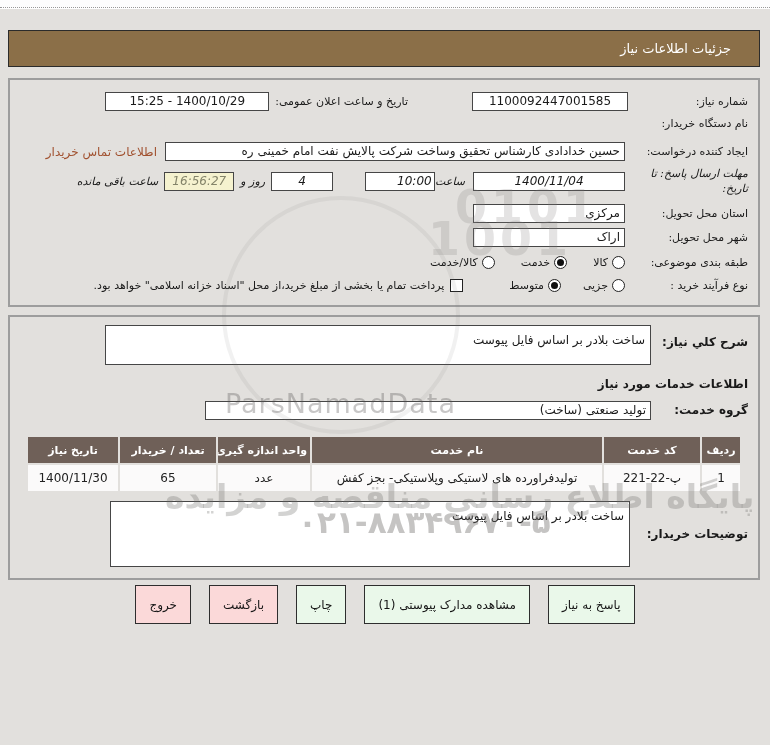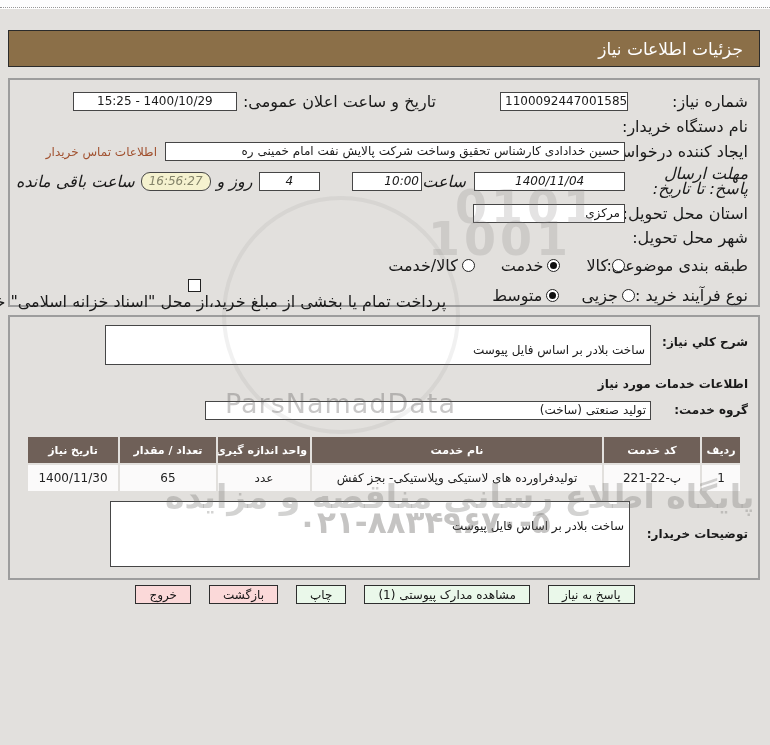--- a/index.html
+++ b/index.html
@@ -15,53 +15,53 @@
   .wm { position:absolute; z-index:3; pointer-events:none; white-space:nowrap; }
   .wm-digits { font-weight:bold; font-size:46px; color:rgba(130,128,126,0.22); letter-spacing:4px; direction:ltr; }
   .wm-circle { width:238px; height:238px; border:4px solid rgba(120,118,115,0.10); border-radius:50%; }
   .wm-brand { font-weight:normal; font-size:27px; color:rgba(84,82,80,0.32); direction:ltr; letter-spacing:1px; }
   .wm-notice { font-weight:bold; font-size:33px; color:rgba(110,108,105,0.30); }
   .wm-phone { font-weight:bold; font-size:31px; color:rgba(110,108,105,0.40); direction:ltr; letter-spacing:2px; }
 
   .titlebar {
     position:absolute; z-index:2; top:30px; right:10px; left:8px; height:37px;
     background:#8b6f48; border:1px solid #2b2b2b; color:#fff;
-    display:flex; align-items:center; padding-right:16px; font-size:17px;
+    display:flex; align-items:center; padding-right:28px; font-size:13px;
   }
 
   .panel { position:absolute; z-index:2; right:10px; left:8px; border:2px solid #9d9d9d; }
   #panel-info { top:78px; height:229px; }
   #panel-details { top:315px; height:265px; }
 
   .row { position:absolute; right:10px; left:6px; display:flex; align-items:center; }
-  .lbl { font-size:16px; white-space:nowrap; }
+  .lbl { font-size:11px; white-space:nowrap; }
   .blbl { font-size:12px; font-weight:bold; white-space:nowrap; }
   .field {
     background:#fff; border:1px solid #464646; height:19px; line-height:17px;
     font-size:12px; padding:0 4px; overflow:hidden; white-space:nowrap;
   }
   .center { text-align:center; }
   .ltr { direction:ltr; }
-  .hl { background:#f5f2cf; color:#84846a;border-radius:9px; }
+  .hl { background:#f5f2cf; color:#84846a; }
   .link { font-size:12px; color:#a1512f; text-decoration:none; white-space:nowrap; }
 
   .radio { width:13px; height:13px; border:1px solid #222; border-radius:50%; background:#fff; display:inline-block; position:relative; margin-left:4px; flex:none; }
   .radio.checked::after { content:""; position:absolute; top:2px; left:2px; right:2px; bottom:2px; background:#101010; border-radius:50%; }
   .checkbox { width:13px; height:13px; border:1px solid #222; background:#fff; display:inline-block; margin-left:6px; flex:none; }
   .opt { display:flex; align-items:center; }
 
-  .tarea { position:absolute; background:#fff; border:1px solid #464646; font-size:12px; padding:16px 5px; line-height:16px; overflow:hidden; }
+  .tarea { position:absolute; background:#fff; border:1px solid #464646; font-size:12px; padding:6px 5px; line-height:16px; overflow:hidden; }
 
   .svc-table { position:absolute; top:118px; right:16px; width:714px; border-collapse:separate; border-spacing:2px; table-layout:fixed; }
   .svc-table th { background:#6f6058; color:#fff; font-size:11px; font-weight:bold; height:26px; padding:0 3px; white-space:nowrap; overflow:hidden; }
   .svc-table td { background:#fbfafa; color:#222; font-size:12px; text-align:center; height:26px; padding:0 3px; white-space:nowrap; overflow:hidden; }
 
   .btnbar { position:absolute; z-index:2; top:585px; left:0; right:0; display:flex; justify-content:center; gap:18px; }
   .btn {
-    height:19px; border:1px solid #2e2e2e; font-size:12px; padding:0 13px;
+    height:39px; border:1px solid #2e2e2e; font-size:12px; padding:0 13px;
     display:flex; align-items:center; justify-content:center;
     font-family:"DejaVu Sans", sans-serif; color:#161616; cursor:pointer; white-space:nowrap;
   }
   .btn.green { background:#eaf8ea; }
   .btn.pink  { background:#fbd9d9; }
 </style>
 </head>
 <body>
 
 <div class="topstrip"></div>
@@ -75,21 +75,21 @@
 <span class="wm wm-phone" style="left:298px; top:504px;">۰۲۱-۸۸۳۴۹۶۷۰-۵</span>
 
 <div class="titlebar">
   <span>جزئیات اطلاعات نیاز</span>
 </div>
 
 <div class="panel" id="panel-info">
 
   <div class="row" style="top:12px;">
     <span class="lbl" style="width:120px;">شماره نیاز:</span>
-    <span class="field center ltr" style="width:128px;">1100092447001585</span>
+    <span class="field center ltr" style="width:156px;">1100092447001585</span>
     <span class="lbl" style="margin-right:64px;">تاریخ و ساعت اعلان عمومی:</span>
     <span class="field center ltr" style="width:164px; margin-right:6px;">15:25 - 1400/10/29</span>
   </div>
 
   <div class="row" style="top:37px;">
     <span class="lbl" style="width:123px;">نام دستگاه خریدار:</span>
   </div>
 
   <div class="row" style="top:62px;">
     <span class="lbl" style="width:123px;">ایجاد کننده درخواست:</span>
@@ -108,20 +108,21 @@
     <span class="lbl" style="margin-right:6px;">ساعت باقی مانده</span>
   </div>
 
   <div class="row" style="top:124px;">
     <span class="lbl" style="width:123px;">استان محل تحویل:</span>
     <span class="field" style="width:152px;">مرکزی</span>
   </div>
 
   <div class="row" style="top:148px;">
     <span class="lbl" style="width:123px;">شهر محل تحویل:</span>
+    <span class="field" style="width:152px;">اراک</span>
   </div>
 
   <div class="row" style="top:176px;">
     <span class="lbl" style="width:123px;">طبقه بندی موضوعی:</span>
     <span class="opt">
       <span class="radio"></span>
       <span class="lbl">کالا</span>
     </span>
     <span class="opt" style="margin-right:26px;">
       <span class="radio checked"></span>
@@ -136,21 +137,21 @@
   <div class="row" style="top:199px;">
     <span class="lbl" style="width:123px;">نوع فرآیند خرید :</span>
     <span class="opt">
       <span class="radio"></span>
       <span class="lbl">جزیی</span>
     </span>
     <span class="opt" style="margin-right:22px;">
       <span class="radio checked"></span>
       <span class="lbl">متوسط</span>
     </span>
-    <span class="opt" style="margin-right:46px;flex-direction:column;">
+    <span class="opt" style="margin-right:46px;">
       <span class="checkbox"></span>
       <span class="lbl">پرداخت تمام یا بخشی از مبلغ خرید،از محل "اسناد خزانه اسلامی" خواهد بود.</span>
     </span>
   </div>
 </div>
 
 <div class="panel" id="panel-details">
 
   <span class="blbl" style="position:absolute; top:18px; right:10px;">شرح کلي نیاز:</span>
   <div class="tarea" style="top:8px; right:107px; width:546px; height:40px;">ساخت بلادر بر اساس فایل پیوست</div>
@@ -168,21 +169,21 @@
       <col style="width:92px">
         <col style="width:96px">
         <col style="width:90px">
     </colgroup>
     <thead>
       <tr>
         <th>ردیف</th>
         <th>کد خدمت</th>
         <th>نام خدمت</th>
         <th>واحد اندازه گیری</th>
-        <th>تعداد / مقدار</th>
+        <th>تعداد / خریدار</th>
         <th>تاریخ نیاز</th>
       </tr>
     </thead>
     <tbody>
       <tr>
         <td>1</td>
         <td>پ-22-221</td>
         <td>تولیدفراورده های لاستیکی وپلاستیکی- بجز کفش</td>
         <td>عدد</td>
         <td>65</td>

